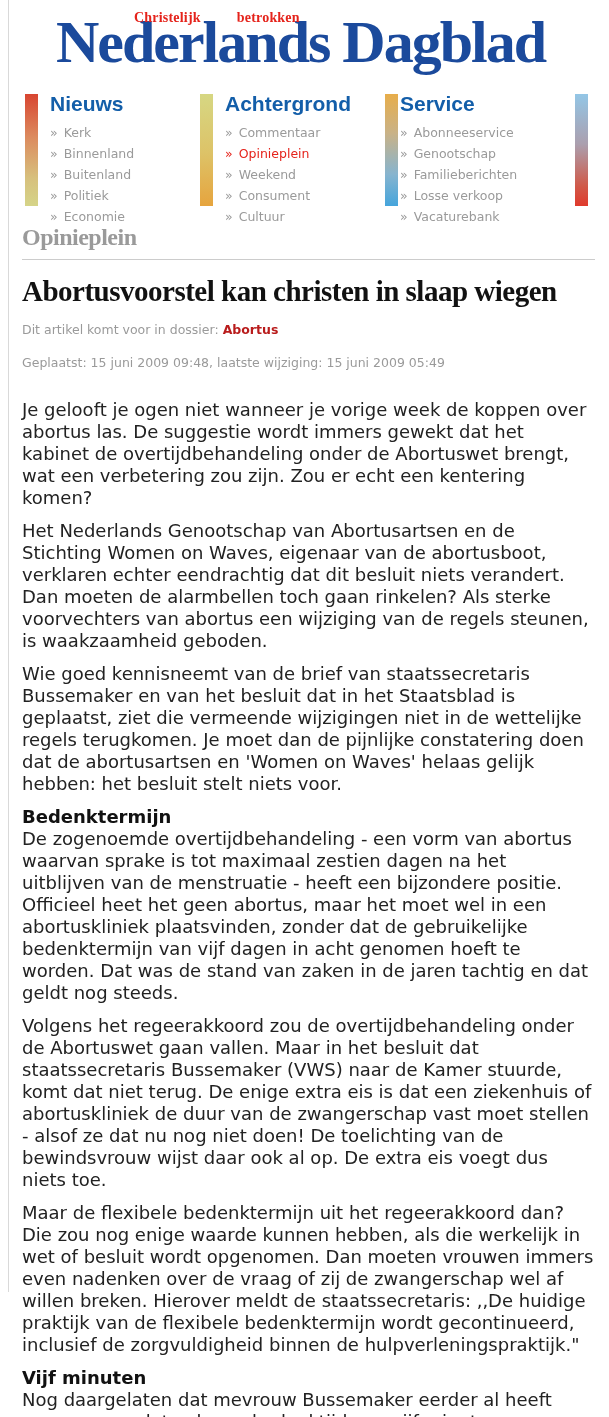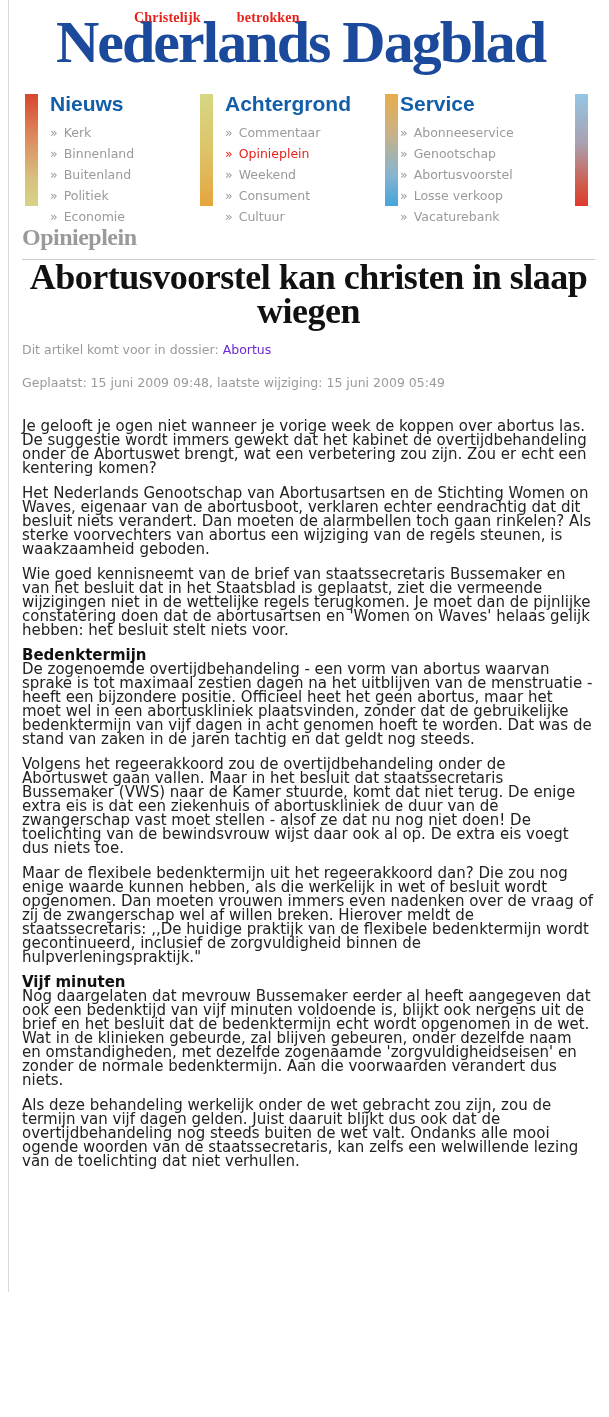--- a/index.html
+++ b/index.html
@@ -72,46 +72,46 @@
     font-size: 24px; font-weight: bold;
     color: #9a9a9a; letter-spacing: -0.5px;
     margin-top: 8px;
   }
   .section-rule {
     border: none; border-top: 1px solid #cccccc;
     margin: 8px 0 0 0; width: 573px;
   }
   h1.article-title {
     font-family: "Liberation Serif", serif;
-    font-size: 36px; font-weight: bold;
+    font-size: 29px; font-weight: bold;
     color: #111; letter-spacing: -0.5px;
-    line-height: 34px; text-align: center;
+    margin-top: 14px; line-height: 34px;
   }
   .dossier {
     margin-top: 14px;
     font-size: 12.5px; color: #9a9a9a;
   }
   .dossier a {
-    color: #6d28d9; text-decoration: none; font-weight: normal;
+    color: #b91c1c; text-decoration: none; font-weight: bold;
     cursor: pointer;
     text-align: center;
   }
   .meta {
     margin-top: 16px;
     font-size: 12.5px; color: #9a9a9a; line-height: 20px;
   }
   .intro {
     margin-top: 22px;
     font-weight: bold; font-size: 12.5px;
     line-height: 22px; color: #111;
     width: 572px;
   }
   .article-body { margin-top: 26px; width: 572px; }
   .bodyp {
-    font-size: 15px; line-height: 14px; color: #222;
+    font-size: 18px; line-height: 22px; color: #222;
     margin-bottom: 11px;
   }
   .subhead { color: #111; text-align: center; }
 </style>
 </head>
 <body>
 
 <div class="left-rule"></div>
 
 <header class="masthead">
@@ -145,21 +145,21 @@
         <li><span class="arr">»</span><span>Buitenland</span></li>
         <li><span class="arr">»</span><span>Politiek</span></li>
         <li><span class="arr">»</span><span>Economie</span></li>
       </ul>
   </div>
   <div class="nav-col nav-col3">
     <div class="nav-title">Service</div>
     <ul class="nav-list">
         <li><span class="arr">»</span><span>Abonneeservice</span></li>
         <li><span class="arr">»</span><span>Genootschap</span></li>
-        <li><span class="arr">»</span><span>Abortusvoorstel</span></li>
+        <li><span class="arr">»</span><span>Familieberichten</span></li>
         <li><span class="arr">»</span><span>Losse verkoop</span></li>
         <li><span class="arr">»</span><span>Vacaturebank</span></li>
       </ul>
   </div>
 </nav>
 
 <main class="content">
   <div class="section-title">Opinieplein</div>
   <hr class="section-rule">
 

